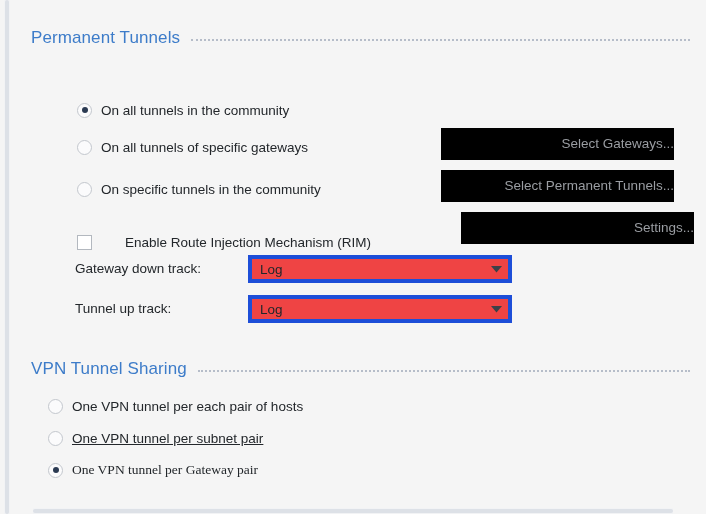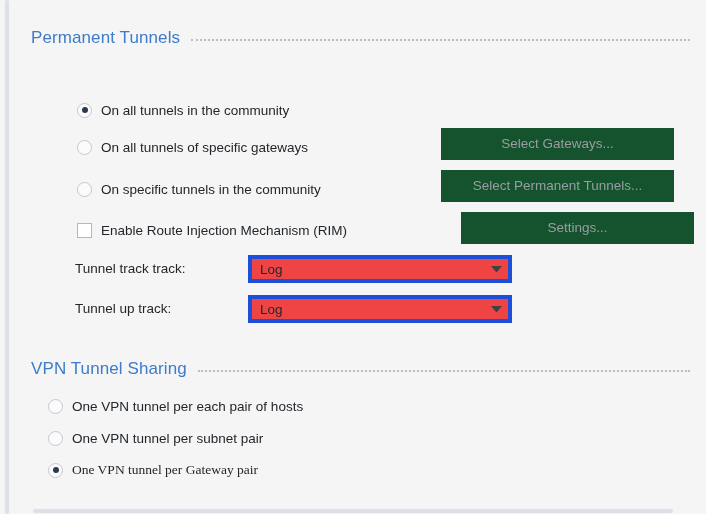--- a/index.html
+++ b/index.html
@@ -141,26 +141,26 @@
     width: 6px;
     height: 6px;
     border-radius: 50%;
     background: #2b3a52;
   }
 
   
   .btn {
     position: absolute;
     box-sizing: border-box;
-    background: #14532d;
+    background: #000000;
     border: none;
     color: #9a9da2;
     font-family: "Liberation Sans", sans-serif;
     font-size: 13.5px;
-    text-align: center;
+    text-align: right;
     line-height: 32px;
     height: 32px;
     padding: 0;
     white-space: nowrap;
     overflow: hidden;
   }
 
   
   .combo {
     position: absolute;
@@ -216,32 +216,32 @@
   <div class="row" style="left:77px; top:136px;">
     <span class="rb"></span>
     <span class="row-label">On all tunnels of specific gateways</span>
   </div>
 
   <div class="row" style="left:77px; top:178px;">
     <span class="rb"></span>
     <span class="row-label">On specific tunnels in the community</span>
   </div>
 
-  <div class="row" style="left:77px; top:219px;">
+  <div class="row" style="left:77px; top:231px;gap:24px;">
     <span class="cb"></span>
     <span class="row-label">Enable Route Injection Mechanism (RIM)</span>
   </div>
 
   <button class="btn" disabled="" style="left:441px; top:128px; width:233px;">Select Gateways...</button>
 
   <button class="btn" disabled="" style="left:441px; top:170px; width:233px;">Select Permanent Tunnels...</button>
 
   <button class="btn" disabled="" style="left:441px; top:212px; width:233px;margin-left:20px;">Settings...</button>
 
-  <span class="field-label" style="left:75px; top:258px;">Tunnel track track:</span>
+  <span class="field-label" style="left:75px; top:258px;">Gateway down track:</span>
 
   <div class="combo" style="left:248px; top:255px; width:264px;">
     <span class="combo-value">Log</span>
     <span class="combo-arrow">
       <svg width="11" height="7" viewBox="0 0 11 7" aria-hidden="true">
         <polygon points="0,0 11,0 5.5,6.5" fill="#3c4148"></polygon>
       </svg>
     </span>
   </div>
 
@@ -259,21 +259,21 @@
   <div class="section-header" style="left:31px; top:357px; width:659px;">
     <span class="section-title">VPN Tunnel Sharing</span>
     <span class="section-rule"></span>
   </div>
 
   <div class="row" style="left:48px; top:395px;">
     <span class="rb"></span>
     <span class="row-label">One VPN tunnel per each pair of hosts</span>
   </div>
 
-  <div class="row" style="left:48px; top:427px;">
+  <div class="row" style="left:48px; top:427px;text-decoration:underline;">
     <span class="rb"></span>
     <span class="row-label">One VPN tunnel per subnet pair</span>
   </div>
 
   <div class="row" style="left:48px; top:459px;font-family:Liberation Serif, serif;">
     <span class="rb selected"></span>
     <span class="row-label">One VPN tunnel per Gateway pair</span>
   </div>
 
 </div>

